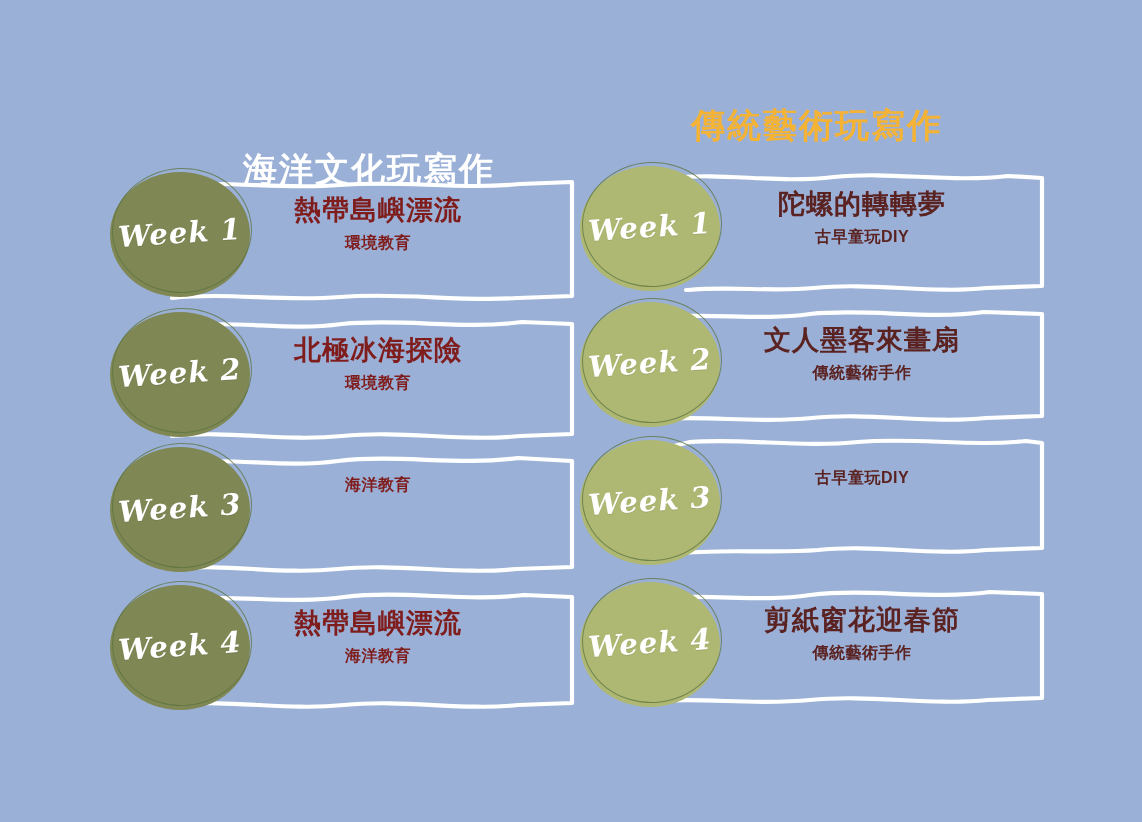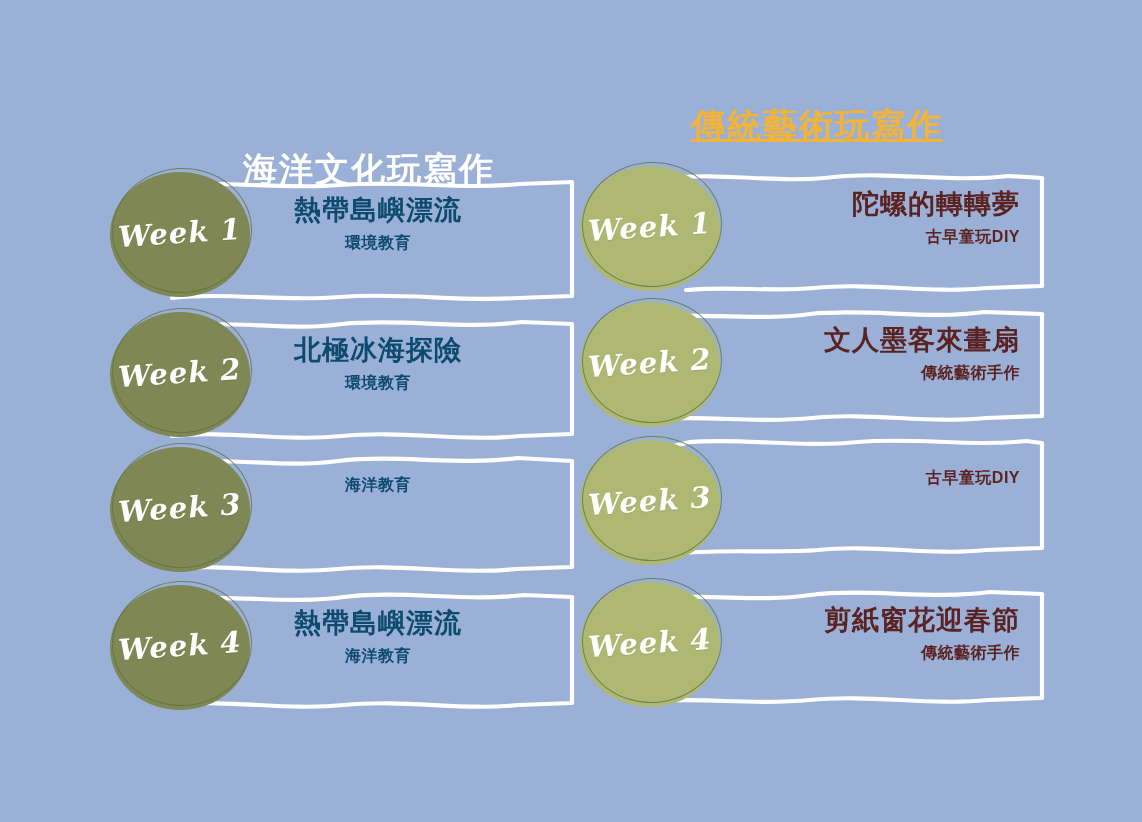--- a/index.html
+++ b/index.html
@@ -27,21 +27,21 @@
   .col-title {
     position: absolute;
     font-size: 34px;
     font-weight: bold;
     letter-spacing: 2px;
     white-space: nowrap;
     line-height: 1;
     font-family: "Liberation Sans", "DejaVu Sans", sans-serif;
   }
   .col-title.left  { left: 243px; top: 108px; color: #ffffff; margin-top: 44px; }
-  .col-title.right { left: 691px; top: 108px; color: #f5b335; text-decoration: underline; }
+  .col-title.right { left: 691px; top: 108px; color: #f5b335; }
 
   
   .card {
     position: absolute;
     width: 470px;
     height: 140px;
   }
 
   
   .frame {
@@ -116,28 +116,28 @@
     font-size: 16px;
     font-weight: bold;
     line-height: 1.5;
     letter-spacing: .5px;
     margin-top: 4px;
     white-space: nowrap;
   }
 
   
   .col-left .badge .disc.fill { background: #7f8754; }
-  .col-left .card-title, .col-left .card-sub { color: #0c4a6e; }
+  .col-left .card-title, .col-left .card-sub { color: #7f1d1d; }
   .col-left .card-text { left: 118px; }
   .col-left .card-title { font-family: "Liberation Sans", "DejaVu Sans", sans-serif; }
 
   
   .col-right .badge .disc.fill { background: #aeb873; }
   .col-right .card-title, .col-right .card-sub { color: #5b2222; }
-  .col-right .card-text { left: 140px; text-align: right; }
+  .col-right .card-text { left: 132px; }
   .col-right .card-title { font-family: "Liberation Sans", "DejaVu Sans", sans-serif; }
   .col-right .card--serif .card-title { font-family: "Liberation Serif", "DejaVu Serif", serif; }
 </style>
 </head>
 <body>
 
 <div id="poster">
 
   <div class="col-left">
 

